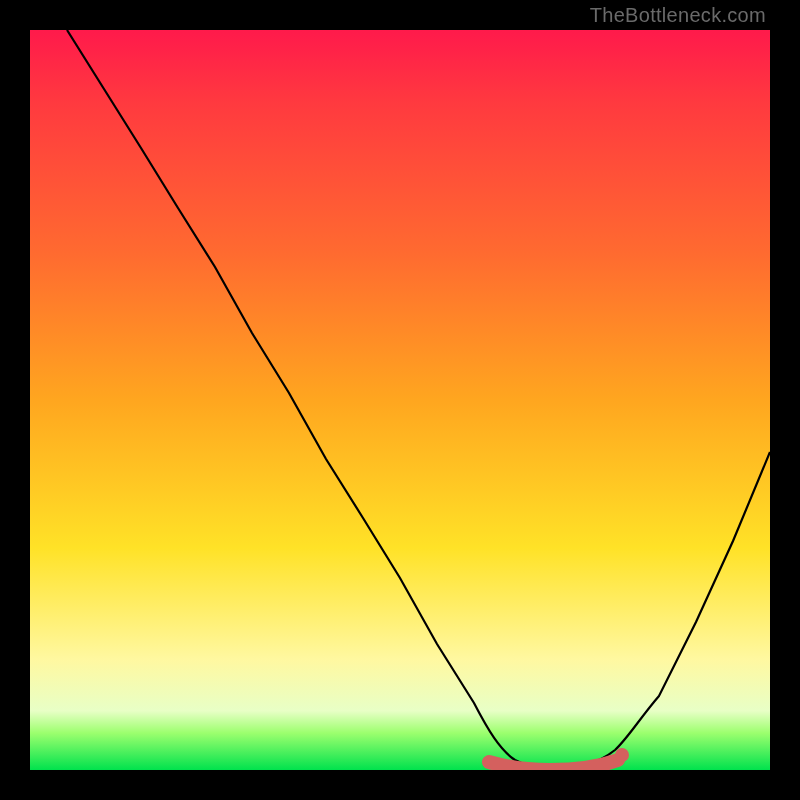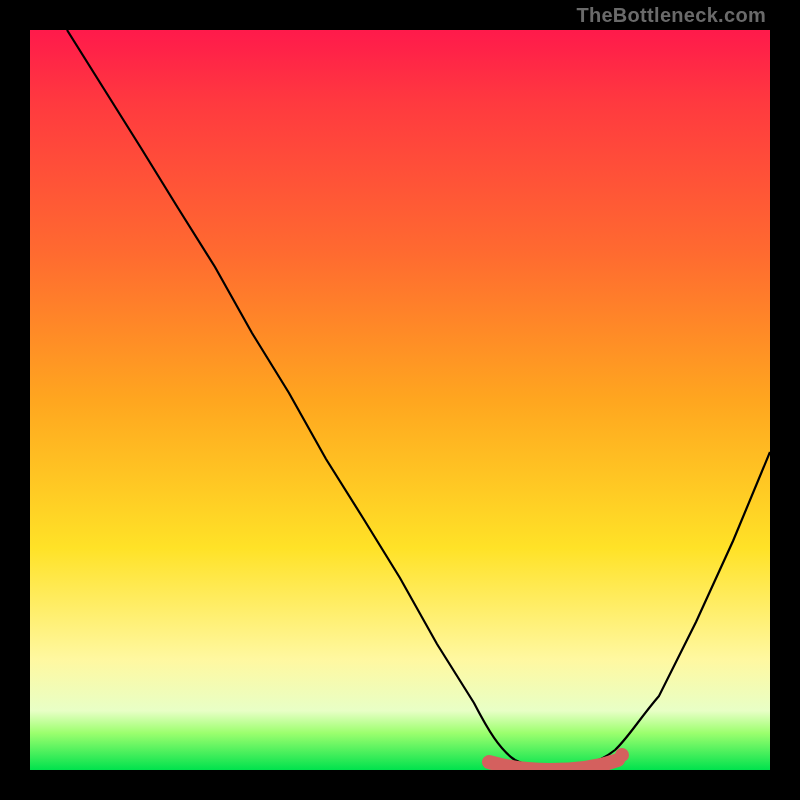--- a/index.html
+++ b/index.html
@@ -36,21 +36,21 @@
       #9cff6e 95%,
       #00e24d 100%
     );
   }
   .watermark {
     position: absolute;
     top: 4px;
     right: 34px;
     color: #6a6a6a;
     font-size: 20px;
-    font-weight: 700;
+    font-weight: 400;
     letter-spacing: 0.3px;
     user-select: none;
   }
   svg.curve {
     position: absolute;
     left: 0;
     top: 0;
     width: 740px;
     height: 740px;
   }

